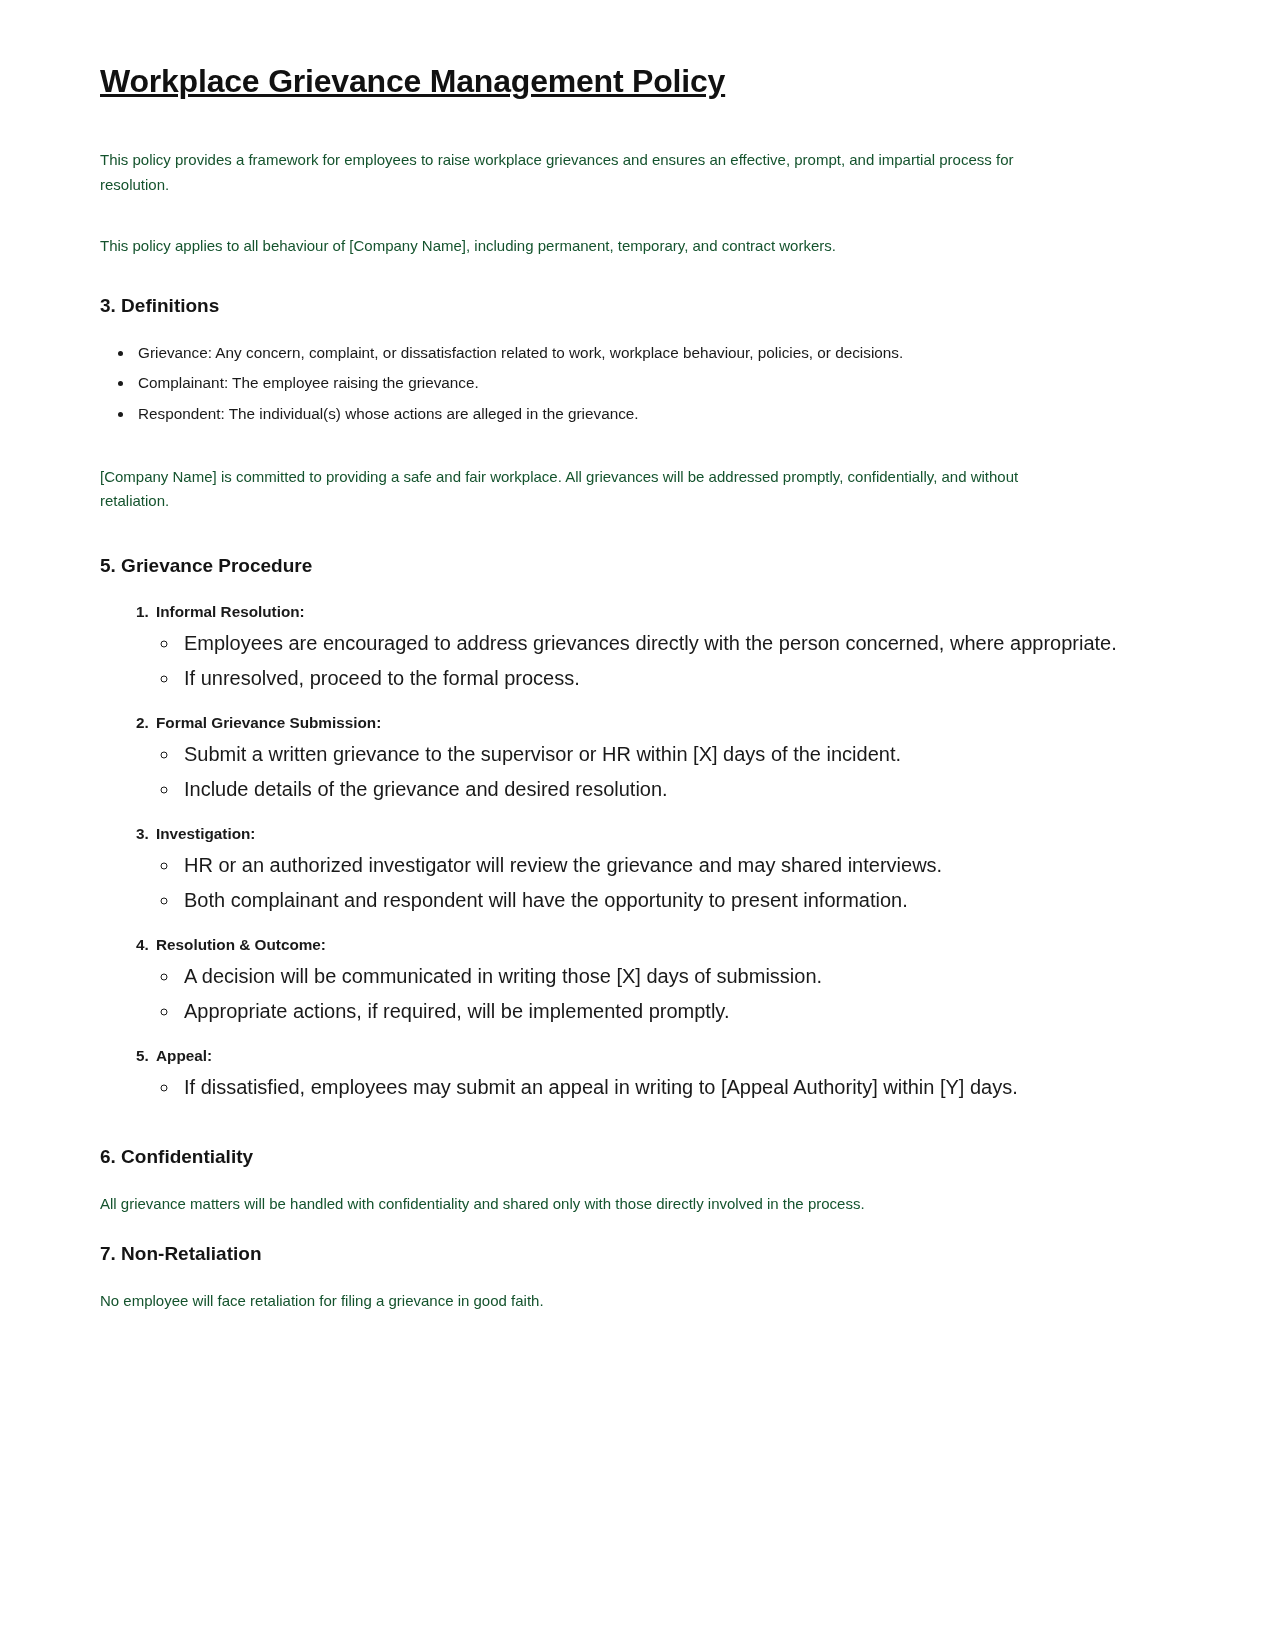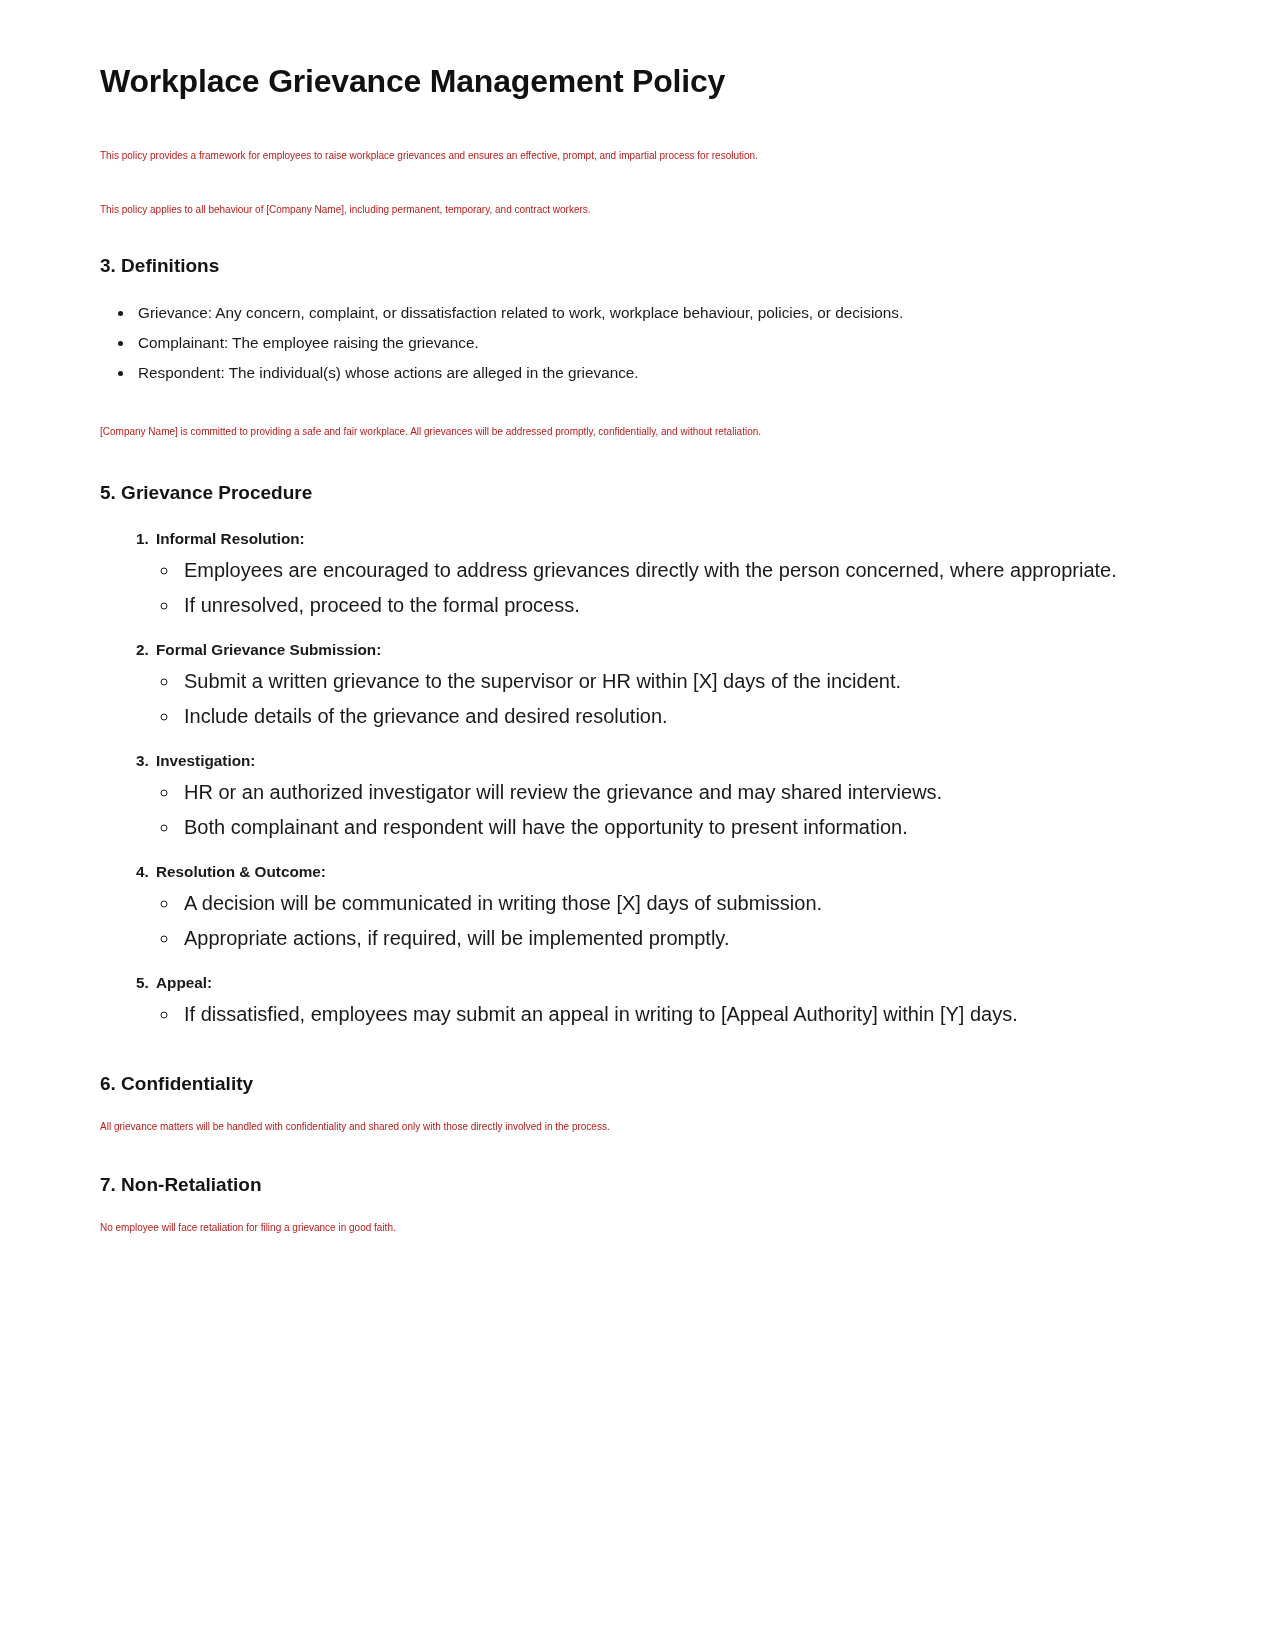--- a/index.html
+++ b/index.html
@@ -21,40 +21,41 @@
     padding: 62px 100px 80px 100px;
     background: #ffffff;
   }
   .doc-title {
     font-size: 32px;
     font-weight: 700;
     letter-spacing: -0.2px;
     line-height: 1.2;
     margin: 0 0 48px 0;
     color: #111111;
+    text-decoration: underline;
   }
   .section {
     margin: 0 0 38px 0;
   }
   .section:last-child {
     margin-bottom: 0;
   }
   .section-heading {
     font-size: 19px;
     font-weight: 700;
     line-height: 1.25;
     margin: 0 0 23px 0;
     color: #141414;
   }
   .para {
-    font-size: 10px;
+    font-size: 15px;
     line-height: 1.62;
     margin: 0;
     max-width: 945px;
-    color: #b91c1c;
+    color: #14532d;
   }
   ul.def-list {
     list-style: disc;
     margin: 0;
     padding: 0 0 0 34px;
   }
   ul.def-list > li {
     font-size: 15.3px;
     line-height: 1.52;
     margin: 0 0 7px 0;
@@ -98,21 +99,21 @@
     padding-left: 4px;
   }
   ul.sub-list > li:last-child {
     margin-bottom: 0;
   }
   .s-purpose { margin-bottom: 37px; }
   .s-scope { margin-bottom: 36px; }
   .s-definitions { margin-bottom: 40px; }
   .s-policy { margin-bottom: 41px; }
   .s-procedure { margin-bottom: 43px; }
-  .s-confidentiality { margin-bottom: 38px; }
+  .s-confidentiality { margin-bottom: 26px; }
 </style>
 </head>
 <body>
 
 <div class="page">
 
   <h1 class="doc-title">Workplace Grievance Management Policy</h1>
 
   <div class="section s-purpose">
     <p class="para">This policy provides a framework for employees to raise workplace grievances and ensures an effective, prompt, and impartial process for resolution.</p>

